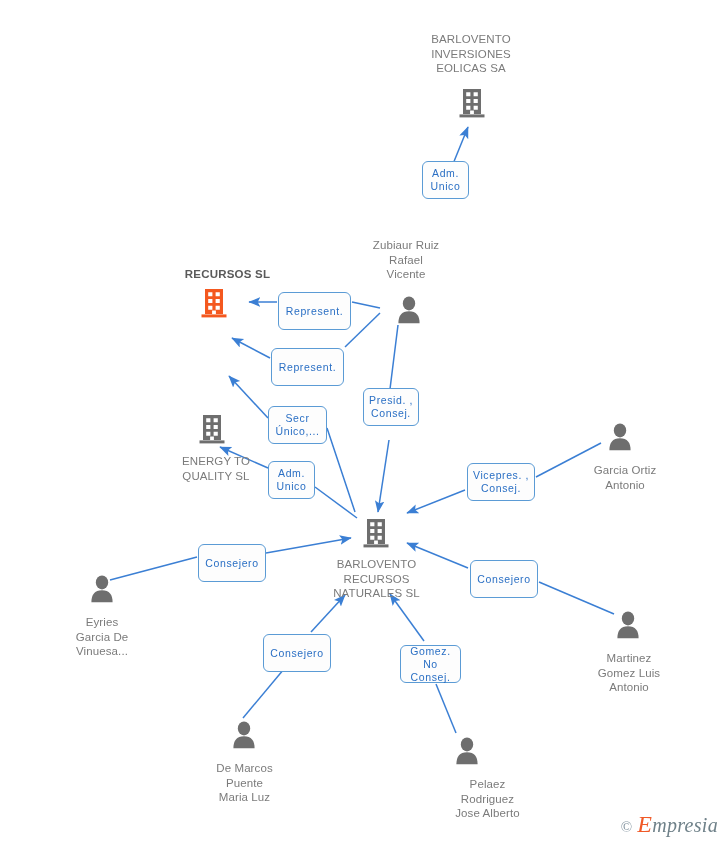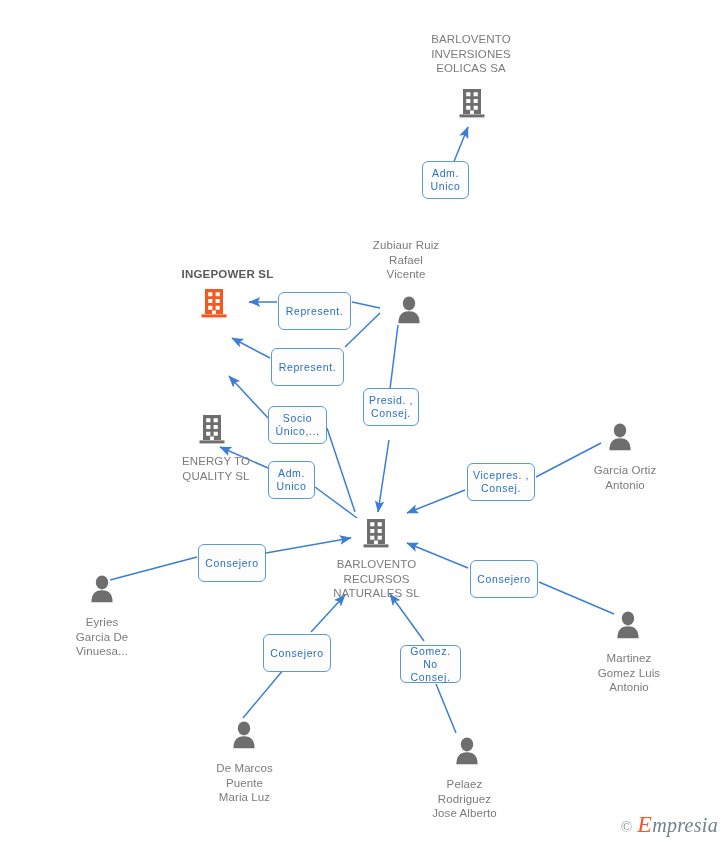--- a/index.html
+++ b/index.html
@@ -158,21 +158,21 @@
 Rafael
 Vicente</span>
       </div>
       <div class="node focal" style="left: 201px; top: 288px;">
         <svg width="26" height="30" viewBox="0 0 26 30" class="node-icon">
           <path d="M4 1 H22 V26 H4 Z M7.2 4.2 H11.4 V8.2 H7.2 Z M14.6 4.2 H18.8 V8.2 H14.6 Z M7.2 11 H11.4 V15 H7.2 Z M14.6 11 H18.8 V15 H14.6 Z M7.2 17.8 H11.4 V21.8 H7.2 Z M14.6 17.8 H18.8 V21.8 H14.6 Z M11.1 22.6 H14.9 V26 H11.1 Z" fill="#f4581f" fill-rule="evenodd"></path>
           <path d="M0.5 26.4 H25.5 V29.4 H0.5 Z" fill="#f4581f"></path>
         </svg>
       </div>
       <div class="node focal" style="left: 145px; top: 267px; width: 165px;">
-        <span class="node-label above">INGEPOWER SL</span>
+        <span class="node-label above">RECURSOS SL</span>
       </div>
       <div class="node" style="left: 199px; top: 414px;">
         <svg width="26" height="30" viewBox="0 0 26 30" class="node-icon">
           <path d="M4 1 H22 V26 H4 Z M7.2 4.2 H11.4 V8.2 H7.2 Z M14.6 4.2 H18.8 V8.2 H14.6 Z M7.2 11 H11.4 V15 H7.2 Z M14.6 11 H18.8 V15 H14.6 Z M7.2 17.8 H11.4 V21.8 H7.2 Z M14.6 17.8 H18.8 V21.8 H14.6 Z M11.1 22.6 H14.9 V26 H11.1 Z" fill="#6e6e6e" fill-rule="evenodd"></path>
           <path d="M0.5 26.4 H25.5 V29.4 H0.5 Z" fill="#6e6e6e"></path>
         </svg>
       </div>
       <div class="node" style="left: 151px; top: 451px; width: 130px;">
         <span class="node-label below">ENERGY TO
 QUALITY SL</span>
@@ -230,32 +230,32 @@
         <span class="node-label below">De Marcos
 Puente
 Maria Luz</span>
       </div>
       <div class="node" style="left: 454px; top: 737px;">
         <svg width="26" height="28" viewBox="0 0 26 28" class="node-icon">
           <ellipse cx="13" cy="7.4" rx="6.2" ry="7" fill="#6e6e6e"></ellipse>
           <path d="M13 15.2 C5.6 15.2 2.4 19.6 2.4 27.2 H23.6 C23.6 19.6 20.4 15.2 13 15.2 Z" fill="#6e6e6e"></path>
         </svg>
       </div>
-      <div class="node" style="left: 407px; top: 774px; width: 115px;">
+      <div class="node" style="left: 430px; top: 774px; width: 115px;">
         <span class="node-label below">Pelaez
 Rodriguez
 Jose Alberto</span>
       </div>
     </div>
   <div id="edge-label-layer">
       <div class="edge-label" style="left: 422px; top: 161px; width: 47px; height: 37px;">Adm.
 Unico</div>
       <div class="edge-label" style="left: 278px; top: 292px; width: 73px; height: 21px;">Represent.</div>
       <div class="edge-label" style="left: 271px; top: 348px; width: 73px; height: 21px;">Represent.</div>
-      <div class="edge-label" style="left: 268px; top: 406px; width: 59px; height: 37px;">Socio
+      <div class="edge-label" style="left: 268px; top: 406px; width: 59px; height: 37px;">Secr
 Único,...</div>
       <div class="edge-label" style="left: 268px; top: 461px; width: 47px; height: 37px;">Adm.
 Unico</div>
       <div class="edge-label" style="left: 363px; top: 388px; width: 56px; height: 37px;">Presid. ,
 Consej.</div>
       <div class="edge-label" style="left: 467px; top: 463px; width: 68px; height: 37px;">Vicepres. ,
 Consej.</div>
       <div class="edge-label" style="left: 198px; top: 544px; width: 68px; height: 21px;">Consejero</div>
       <div class="edge-label" style="left: 470px; top: 560px; width: 68px; height: 21px;">Consejero</div>
       <div class="edge-label" style="left: 263px; top: 634px; width: 68px; height: 21px;">Consejero</div>

